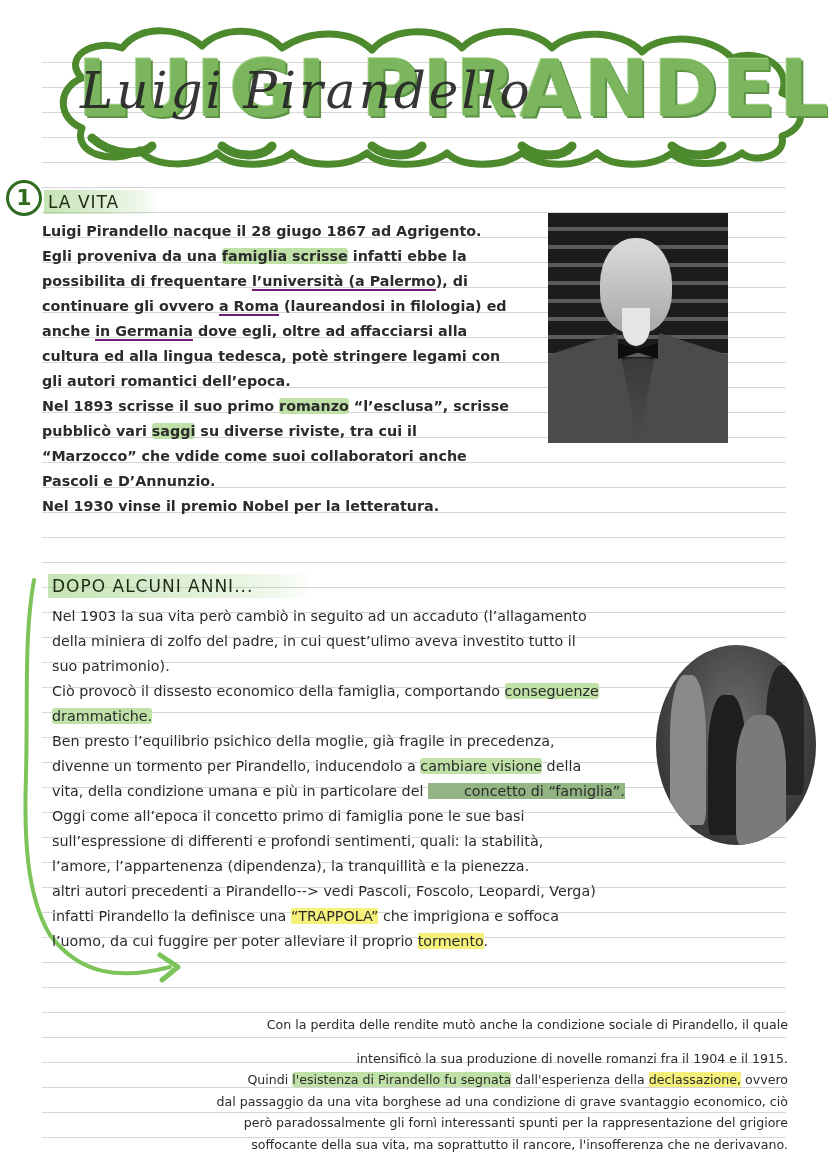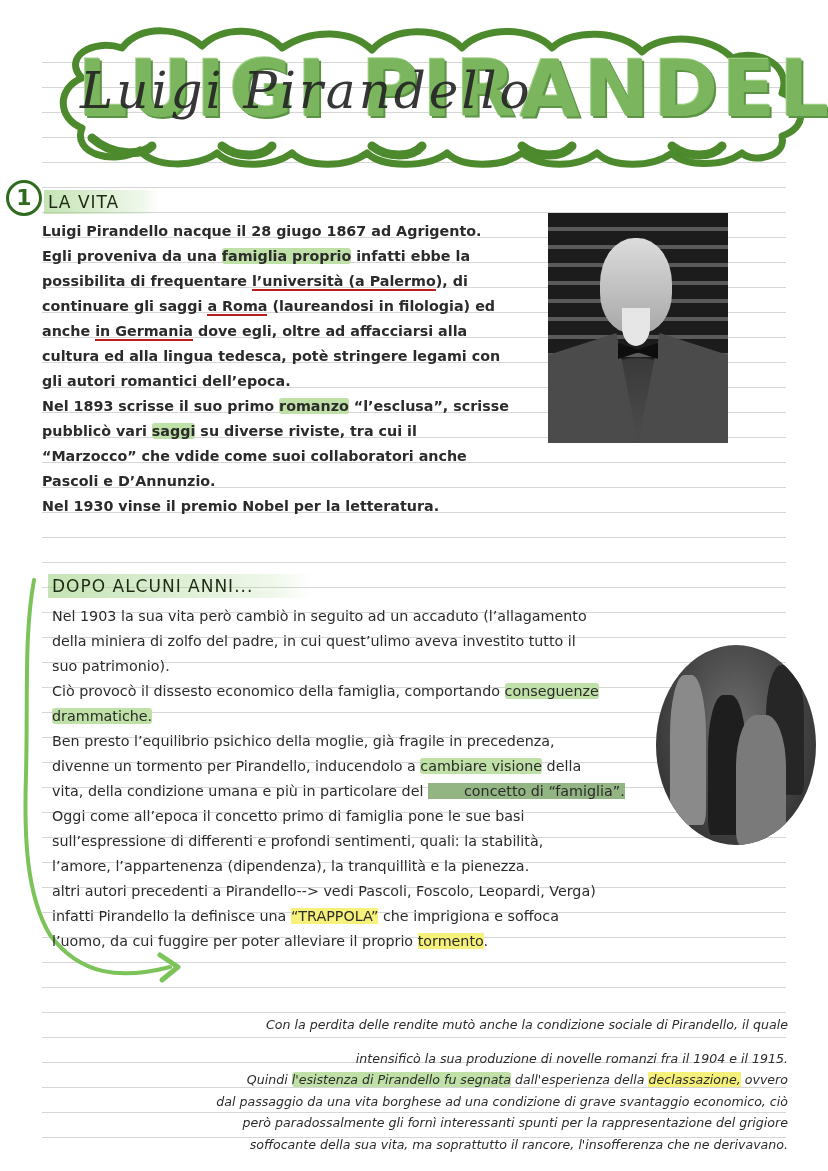--- a/index.html
+++ b/index.html
@@ -37,21 +37,21 @@
     position: absolute; font-family: "DejaVu Sans", sans-serif;
     font-size: 17px; color: #1f2a14; letter-spacing: 1px;
     padding: 2px 40px 2px 4px;
     background: linear-gradient(90deg, rgba(150,205,120,.55), rgba(150,205,120,.15) 85%, rgba(150,205,120,0));
   }
   .text-block { position: absolute; font-size: 14.3px; line-height: 25px; color: #2b2b2b; }
   .line { white-space: nowrap; height: 25px; }
   .hl-green { background: #bfe0a6; border-radius: 3px; }
   .hl-dark { background: #93b583; padding-left: 36px; }
   .hl-yellow { background: #f6f17a; }
-  .ul-green { border-bottom: 2px solid #b91c1c; text-align: right; }
+  .ul-green { border-bottom: 2px solid #701a75; text-align: right; }
   .photo1 {
     position: absolute; left: 548px; top: 213px; width: 180px; height: 230px;
     background:
       radial-gradient(ellipse 22% 18% at 50% 30%, #e2e2e2 0%, #b7b7b7 70%, transparent 72%),
       radial-gradient(ellipse 60% 45% at 50% 95%, #4a4a4a 0%, #3a3a3a 70%, transparent 72%),
       repeating-linear-gradient(180deg, #1c1c1c 0 14px, #5a5a5a 14px 18px),
       #2d2d2d;
   }
   .photo1-head {
     position: absolute; left: 52px; top: 25px; width: 72px; height: 95px;
@@ -73,21 +73,21 @@
     position: absolute; left: 656px; top: 645px; width: 160px; height: 200px;
     border-radius: 50%; overflow: hidden;
     background: radial-gradient(ellipse at 50% 40%, #6d6d6d, #3a3a3a 70%, #2a2a2a);
   }
   .fig { position: absolute; border-radius: 40% 40% 10% 10%; }
   .left-bracket {
     position: absolute; left: 10px; top: 575px; width: 200px; height: 420px;
   }
   .bottom-block {
     position: absolute; left: 150px; top: 1014px; width: 638px;
-    font-size: 12.6px; line-height: 21.5px; text-align: right; color: #2b2b2b; font-style: italic;
+    font-size: 12.6px; line-height: 21.5px; text-align: right; color: #2b2b2b;
   }
 </style>
 </head>
 <body>
 
 <div id="rules">
     <div class="ruled" style="top: 62px;"></div>
     <div class="ruled" style="top: 87px;"></div>
     <div class="ruled" style="top: 112px;"></div>
     <div class="ruled" style="top: 137px;"></div>
@@ -137,23 +137,23 @@
   <path d="M30,60 C10,40 40,20 70,30 C90,5 130,10 150,28 C170,8 210,8 230,30 C260,10 300,12 320,32 C340,8 390,8 410,30 C430,8 480,8 500,30 C520,10 570,12 590,34 C610,14 660,18 680,40 C710,30 740,50 730,75 C755,85 755,110 730,118 C735,140 700,145 690,135 C670,150 630,148 620,135 C600,150 560,150 545,135 C525,150 490,150 470,135 C450,150 410,150 395,135 C375,150 330,150 315,135 C295,150 255,150 240,135 C220,150 180,150 165,135 C145,150 100,150 88,132 C60,148 20,135 30,110 C5,100 5,70 30,60 Z" fill="none" stroke="#4d8a2e" stroke-width="7" stroke-linejoin="round"></path>
   <path d="M40,120 C60,138 90,138 100,128 M170,128 C185,140 210,140 220,128 M320,128 C335,140 360,140 370,128 M470,128 C485,140 510,140 520,128 M620,128 C635,140 660,140 670,128" fill="none" stroke="#4d8a2e" stroke-width="9" stroke-linecap="round"></path>
 </svg>
 <div class="title-text">LUIGI PIRANDELLO</div>
 <div class="title-script">Luigi Pirandello</div>
 
 <div class="sec-num">1</div>
 <div class="sec-title" style="left:44px; top:190px;">LA VITA</div>
 <div class="text-block" id="s1" style="left:42px; top:219px;font-weight:bold;">
     <div class="line"><span>Luigi Pirandello nacque il 28 giugo 1867 ad Agrigento.</span></div>
-    <div class="line"><span>Egli proveniva da una </span><span class="hl-green">famiglia proprio</span><span> infatti ebbe la</span></div>
+    <div class="line"><span>Egli proveniva da una </span><span class="hl-green">famiglia scrisse</span><span> infatti ebbe la</span></div>
     <div class="line"><span>possibilita di frequentare </span><span class="ul-green">l’università (a Palermo</span><span>), di</span></div>
-    <div class="line"><span>continuare gli saggi </span><span class="ul-green">a Roma</span><span> (laureandosi in filologia) ed</span></div>
+    <div class="line"><span>continuare gli ovvero </span><span class="ul-green">a Roma</span><span> (laureandosi in filologia) ed</span></div>
     <div class="line"><span>anche </span><span class="ul-green">in Germania</span><span> dove egli, oltre ad affacciarsi alla</span></div>
     <div class="line"><span>cultura ed alla lingua tedesca, potè stringere legami con</span></div>
     <div class="line"><span>gli autori romantici dell’epoca.</span></div>
     <div class="line"><span>Nel 1893 scrisse il suo primo </span><span class="hl-green">romanzo</span><span> “l’esclusa”, scrisse</span></div>
     <div class="line"><span>pubblicò vari </span><span class="hl-green">saggi</span><span> su diverse riviste, tra cui il</span></div>
     <div class="line"><span>“Marzocco” che vdide come suoi collaboratori anche</span></div>
     <div class="line"><span>Pascoli e D’Annunzio.</span></div>
     <div class="line"><span>Nel 1930 vinse il premio Nobel per la letteratura.</span></div>
   </div>
 

